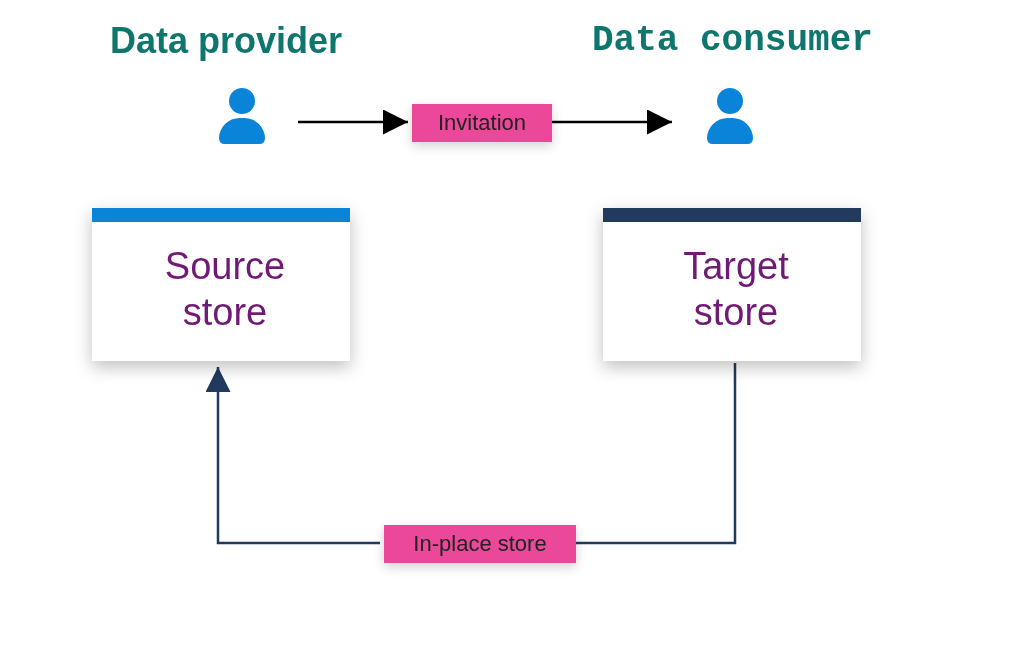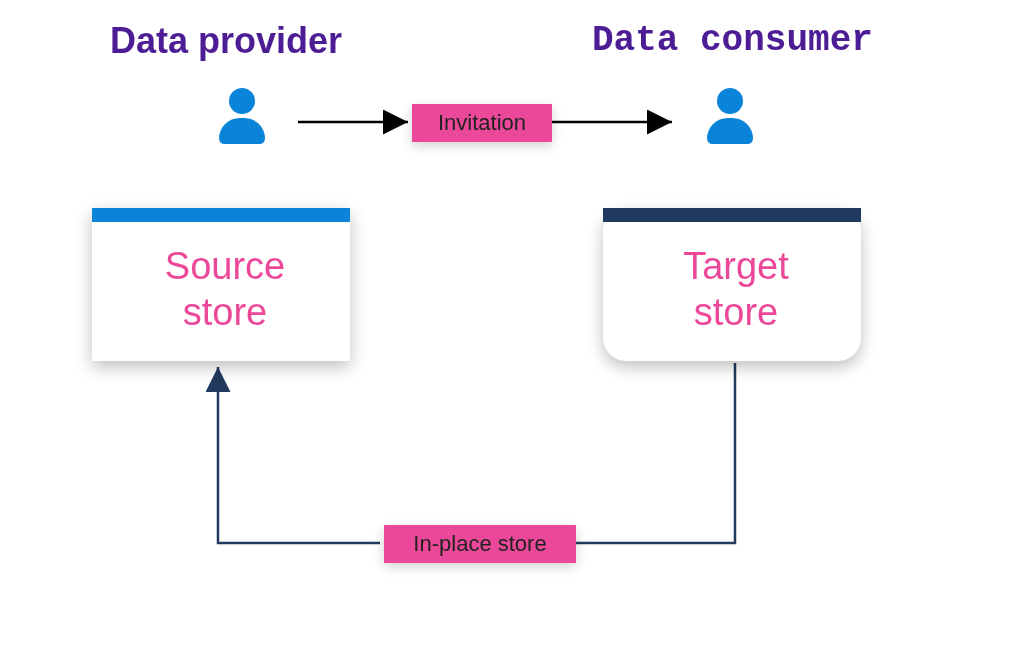--- a/index.html
+++ b/index.html
@@ -8,21 +8,21 @@
     width: 1024px;
     height: 672px;
     background: #ffffff;
     font-family: "Segoe UI", Arial, sans-serif;
     position: relative;
   }
   .title {
     position: absolute;
     font-size: 36px;
     font-weight: 600;
-    color: #4c1d95;
+    color: #0f766e;
   }
   .person {
     position: absolute;
     width: 60px;
   }
   .person .head {
     width: 26px;
     height: 26px;
     border-radius: 50%;
     margin: 0 auto 4px auto;
@@ -38,21 +38,21 @@
     box-shadow: 0 6px 16px rgba(0,0,0,0.25);
     background: #fff;
     text-align: center;
   }
   .store-bar {
     height: 14px;
     width: 100%;
   }
   .store-label {
     font-size: 38px;
-    color: #ec4899;
+    color: #701a75;
     padding: 22px 2px 26px 10px;
     line-height: 1.2;
   }
   .tag-box {
     position: absolute;
     background: #ec4899;
     font-size: 22px;
     color: #222;
     text-align: center;
     box-shadow: 0 4px 12px rgba(0,0,0,0.18);
@@ -104,21 +104,21 @@
 <div class="tag-box" style="left:412px; top:104px; width:108px;">Invitation</div>
 
 <div class="store-box" style="left:92px; top:208px; width:258px;">
   <div class="store-bar" style="background:#0a84d8"></div>
   <div class="store-label">
     <span>Source</span><br>
     <span>store</span>
   </div>
 </div>
 
-<div class="store-box" style="left:603px; top:208px; width:258px;border-radius:23px;">
+<div class="store-box" style="left:603px; top:208px; width:258px;">
   <div class="store-bar" style="background:#223a5e"></div>
   <div class="store-label">
     <span>Target</span><br>
     <span>store</span>
   </div>
 </div>
 
 <div class="tag-box" style="left:384px; top:525px; width:160px;">In-place store</div>
 
 </body></html>

